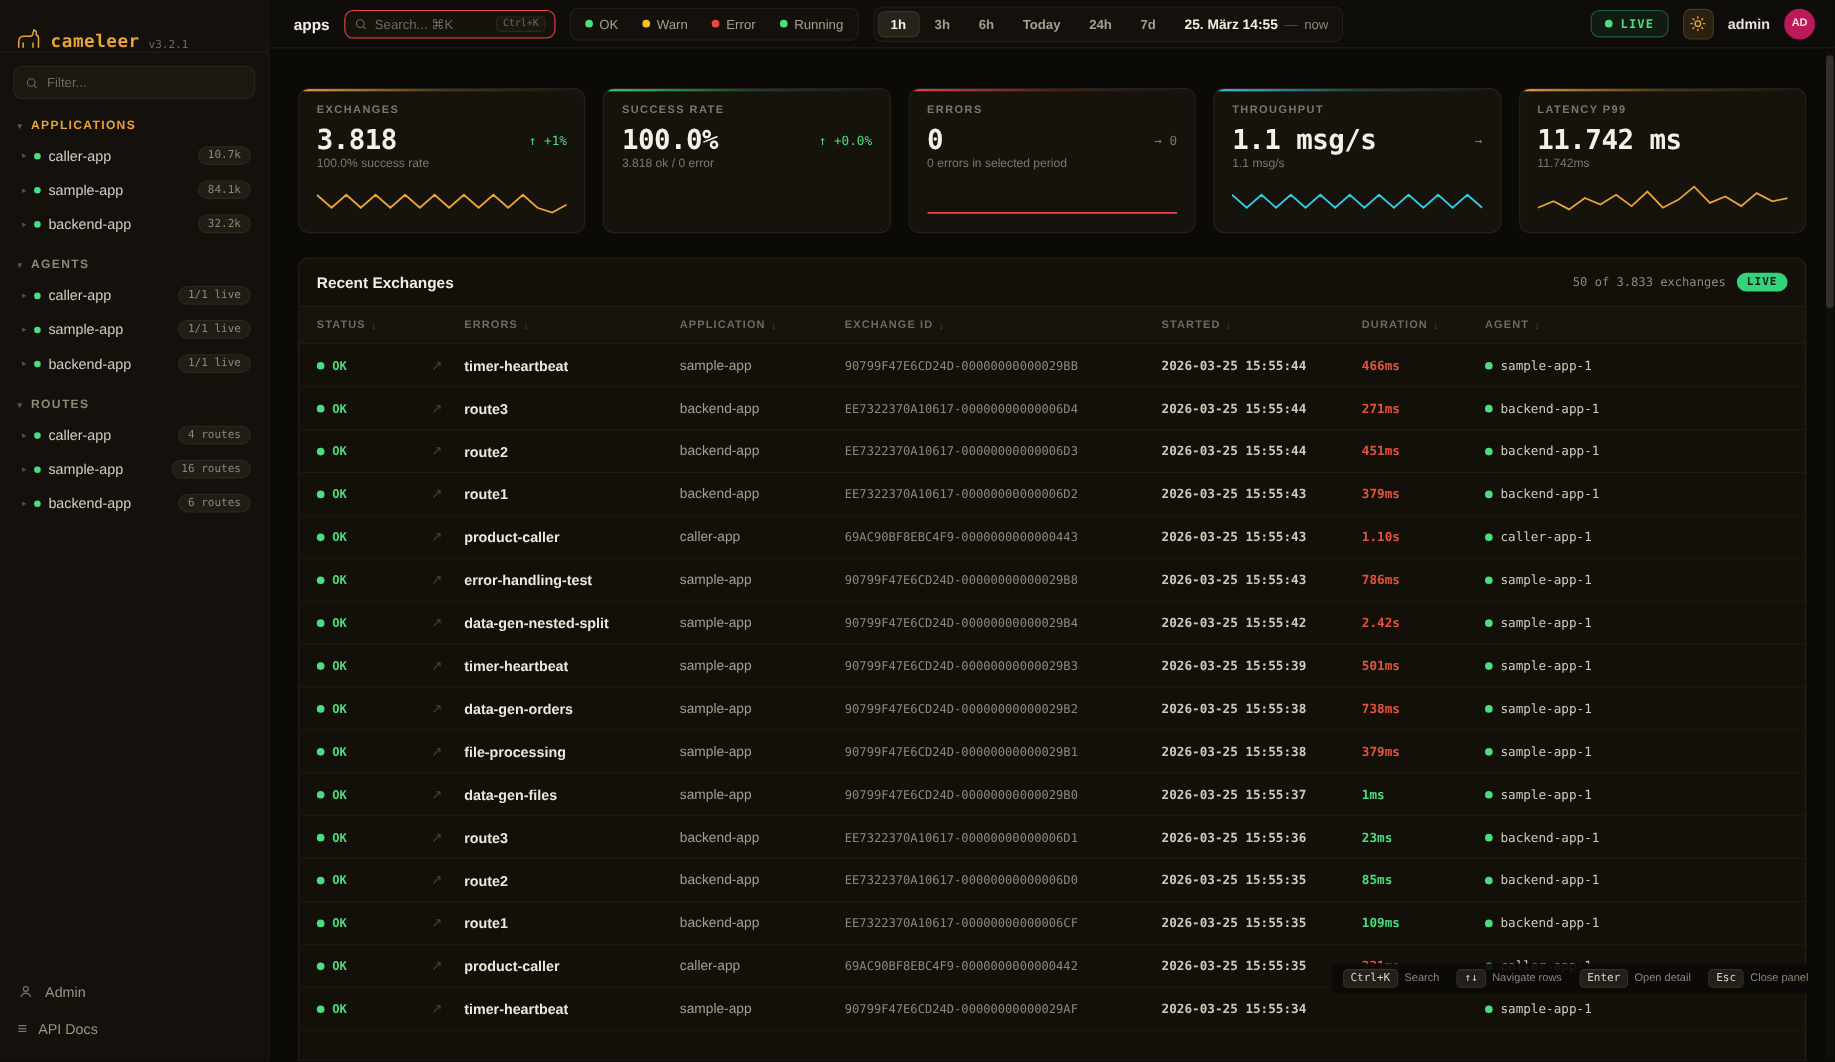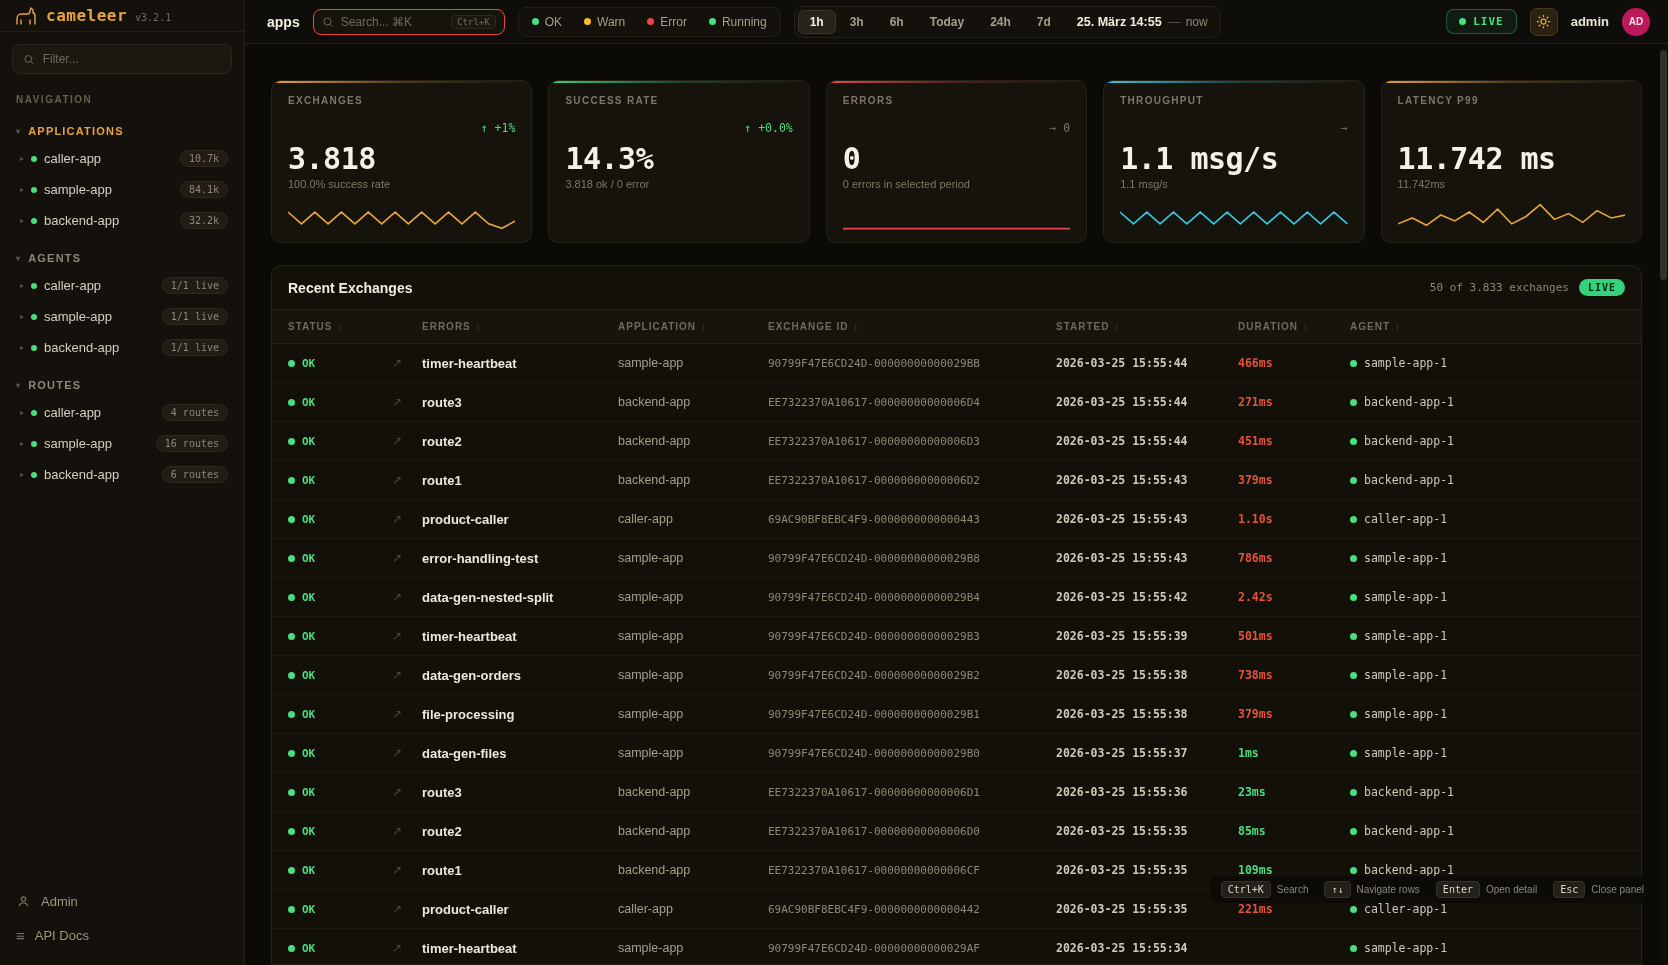--- a/index.html
+++ b/index.html
@@ -4,21 +4,21 @@
 <style>
   * { margin:0; padding:0; box-sizing:border-box; }
   html,body { width:1668px; height:965px; overflow:hidden; background:#0b0a07;
     color:#e8e4da; font-family:"Liberation Sans", sans-serif; font-size:13px; }
 
   .app { display:flex; width:1668px; height:965px; }
 
   
   .sidebar { width:245px; flex-shrink:0; background:#14110c; border-right:1px solid #242018;
     display:flex; flex-direction:column; }
-  .side-header { height:32px; display:flex; align-items:center; gap:8px; padding:0 14px;
+  .side-header { height:48px; display:flex; align-items:flex-end; gap:8px; padding:0 14px;
     border-bottom:1px solid #242018; flex-shrink:0; }
   .logo-name { font-family:"DejaVu Sans Mono", monospace; font-weight:bold; font-size:16px;
     color:#e8a33b; letter-spacing:.5px; }
   .logo-ver { font-family:"DejaVu Sans Mono", monospace; font-size:10px; color:#6f6a5e; margin-top:3px; }
   .filter-wrap { margin:12px 12px 2px; display:flex; align-items:center; gap:8px;
     background:#1b1812; border:1px solid #2a261d; border-radius:8px; padding:7px 10px; }
   .filter-wrap input { background:transparent; border:none; outline:none; color:#d8d3c8;
     font-size:12px; width:100%; font-family:"Liberation Sans", sans-serif; }
   .filter-wrap input::placeholder { color:#6f6a5e; }
   .nav-label { padding:18px 16px 4px; font-size:10px; letter-spacing:1.5px; color:#64604f; font-weight:bold; }
@@ -76,22 +76,22 @@
     display:flex; align-items:center; justify-content:center; font-size:10px; font-weight:bold; cursor:pointer; }
 
   
   .content { flex:1; min-height:0; padding:36px 26px 0; display:flex; flex-direction:column; overflow:hidden; }
   .stats { display:grid; grid-template-columns:repeat(5,1fr); gap:16px; flex-shrink:0; }
   .card { position:relative; background:#16130d; border:1px solid #262219; border-radius:10px;
     padding:14px 16px 10px; overflow:hidden; min-height:132px; }
   .card-accent { position:absolute; top:0; left:0; right:0; height:2px; }
   .card-label { font-size:10px; letter-spacing:1.3px; color:#7d7769; font-weight:bold; }
   .card-main { display:flex; align-items:flex-start; justify-content:space-between; margin-top:6px; }
-  .card-value { font-family:"DejaVu Sans Mono", monospace; font-size:30px; font-weight:bold;
-    color:#f5f1e8; letter-spacing:-.5px; white-space:nowrap;margin-top:29px; }
+  .card-value { font-family:"DejaVu Sans Mono", monospace; font-size:25px; font-weight:bold;
+    color:#f5f1e8; letter-spacing:-.5px; white-space:nowrap; }
   .card-trend { font-family:"DejaVu Sans Mono", monospace; font-size:11.5px; margin-top:9px; white-space:nowrap; }
   .card-trend.up { color:#4ade80; }
   .card-trend.flat { color:#7d7769; }
   .card-sub { font-size:11px; color:#7d7769; margin-top:2px; }
   .card svg { width:100%; height:34px; margin-top:8px; display:block; }
   .card polyline { fill:none; stroke-width:1.6; }
 
   
   .panel { margin-top:22px; flex:1; min-height:0; background:#121008; border:1px solid #262219;
     border-radius:10px 10px 0 0; display:flex; flex-direction:column; overflow:hidden; }
@@ -150,21 +150,20 @@
     </div>
 
     <div class="filter-wrap">
       <svg width="13" height="13" viewBox="0 0 24 24" fill="none" stroke="#6f6a5e" stroke-width="2">
         <circle cx="11" cy="11" r="7"></circle>
           <path d="M21 21l-4.5-4.5"></path>
       </svg>
       <input placeholder="Filter..." style="">
     </div>
 
-    <div class="nav-label">NAVIGATION</div>
     <div id="nav-sections">
         <div class="section">
     <div class="section-title active">
       <span class="caret">▾</span>
       <span>APPLICATIONS</span>
     </div>
     <div class="section-items">
             <div class="nav-item">
     <span class="caret2">▸</span>
     <span class="dot"></span>
@@ -342,21 +341,21 @@
     </div>
     <div class="card-sub">100.0% success rate</div>
     <svg viewBox="0 0 100 30" preserveAspectRatio="none">
       <polyline points="0.0,12.4 5.9,22.8 11.8,12.4 17.6,22.8 23.5,12.4 29.4,22.8 35.3,12.4 41.2,22.8 47.1,12.4 52.9,22.8 58.8,12.4 64.7,22.8 70.6,12.4 76.5,22.8 82.4,12.4 88.2,22.8 94.1,26.7 100.0,20.2" vector-effect="non-scaling-stroke" stroke="#e8a33b"></polyline>
     </svg>
   </div>
           <div class="card">
     <div class="card-accent" style="background: linear-gradient(90deg, rgb(52, 210, 123), rgba(52, 210, 123, 0.267), transparent);"></div>
     <div class="card-label">SUCCESS RATE</div>
     <div class="card-main">
-      <div class="card-value">14.3%</div>
+      <div class="card-value">100.0%</div>
       <div class="card-trend up">↑ +0.0%</div>
     </div>
     <div class="card-sub">3.818 ok / 0 error</div>
     <svg viewBox="0 0 100 30" preserveAspectRatio="none" style="visibility: hidden;">
       <polyline points="" vector-effect="non-scaling-stroke"></polyline>
     </svg>
   </div>
           <div class="card">
     <div class="card-accent" style="background: linear-gradient(90deg, rgb(229, 72, 77), rgba(229, 72, 77, 0.267), transparent);"></div>
     <div class="card-label">ERRORS</div>

